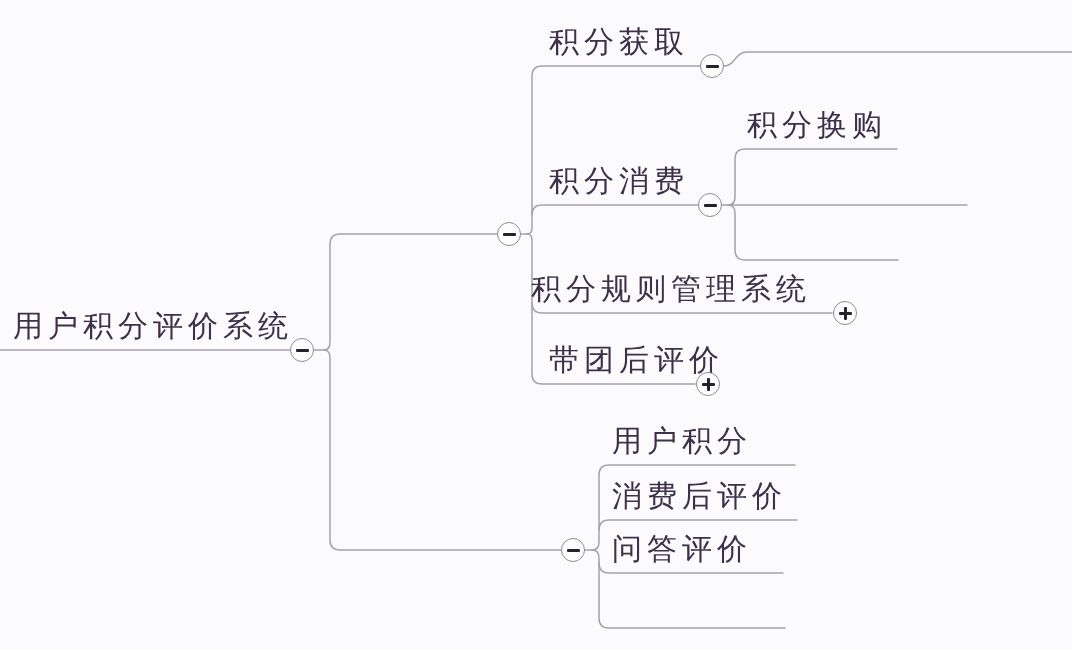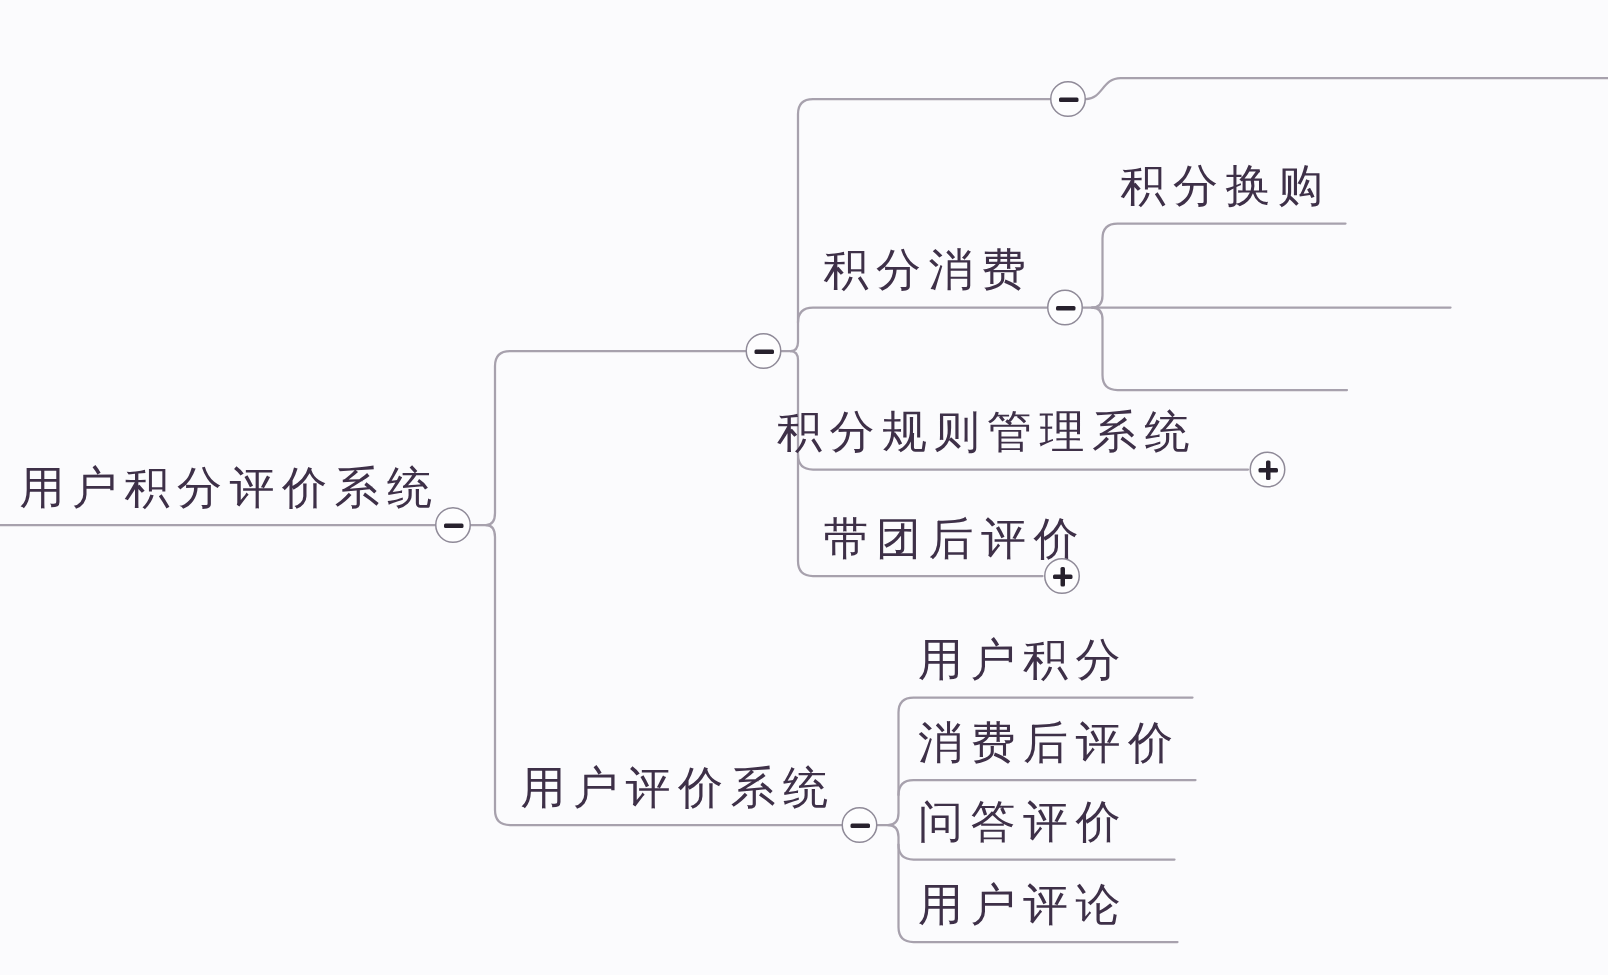--- a/index.html
+++ b/index.html
@@ -50,29 +50,28 @@
     <path d="M 728 205 Q 735 205 735 213 V 250 Q 735 260 745 260 H 898"></path>
 
     <path d="M 585 550 H 592"></path>
     <path d="M 592 550 Q 599 550 599 542 V 475 Q 599 465 609 465 H 795"></path>
     <path d="M 599 530 Q 599 520 609 520 H 797"></path>
     <path d="M 599 563 Q 599 573 609 573 H 783"></path>
     <path d="M 592 550 Q 599 550 599 558 V 618 Q 599 628 609 628 H 785"></path>
   </svg>
 
   <div class="label" style="left:13px;top:309px">用户积分评价系统</div>
+  <div class="label" style="left:549px;top:25px">积分获取</div>
   <div class="label" style="left:549px;top:164px">积分消费</div>
   <div class="label" style="left:747px;top:108px">积分换购</div>
-  <div class="label" style="left:518px;top:272px">积分规则管理系统</div>
+  <div class="label" style="left:531px;top:272px">积分规则管理系统</div>
   <div class="label" style="left:549px;top:343px">带团后评价</div>
-  <div class="label" style="left:347px;top:509px">用户评价系统</div>
   <div class="label" style="left:612px;top:424px">用户积分</div>
   <div class="label" style="left:612px;top:479px">消费后评价</div>
   <div class="label" style="left:612px;top:532px">问答评价</div>
-  <div class="label" style="left:612px;top:587px">用户评论</div>
 
   <div class="toggle" style="left:290px;top:338px">
       <span class="bar-h"></span>
     </div>
   <div class="toggle" style="left:497px;top:222px">
       <span class="bar-h"></span>
     </div>
   <div class="toggle" style="left:700px;top:54px">
       <span class="bar-h"></span>
     </div>

